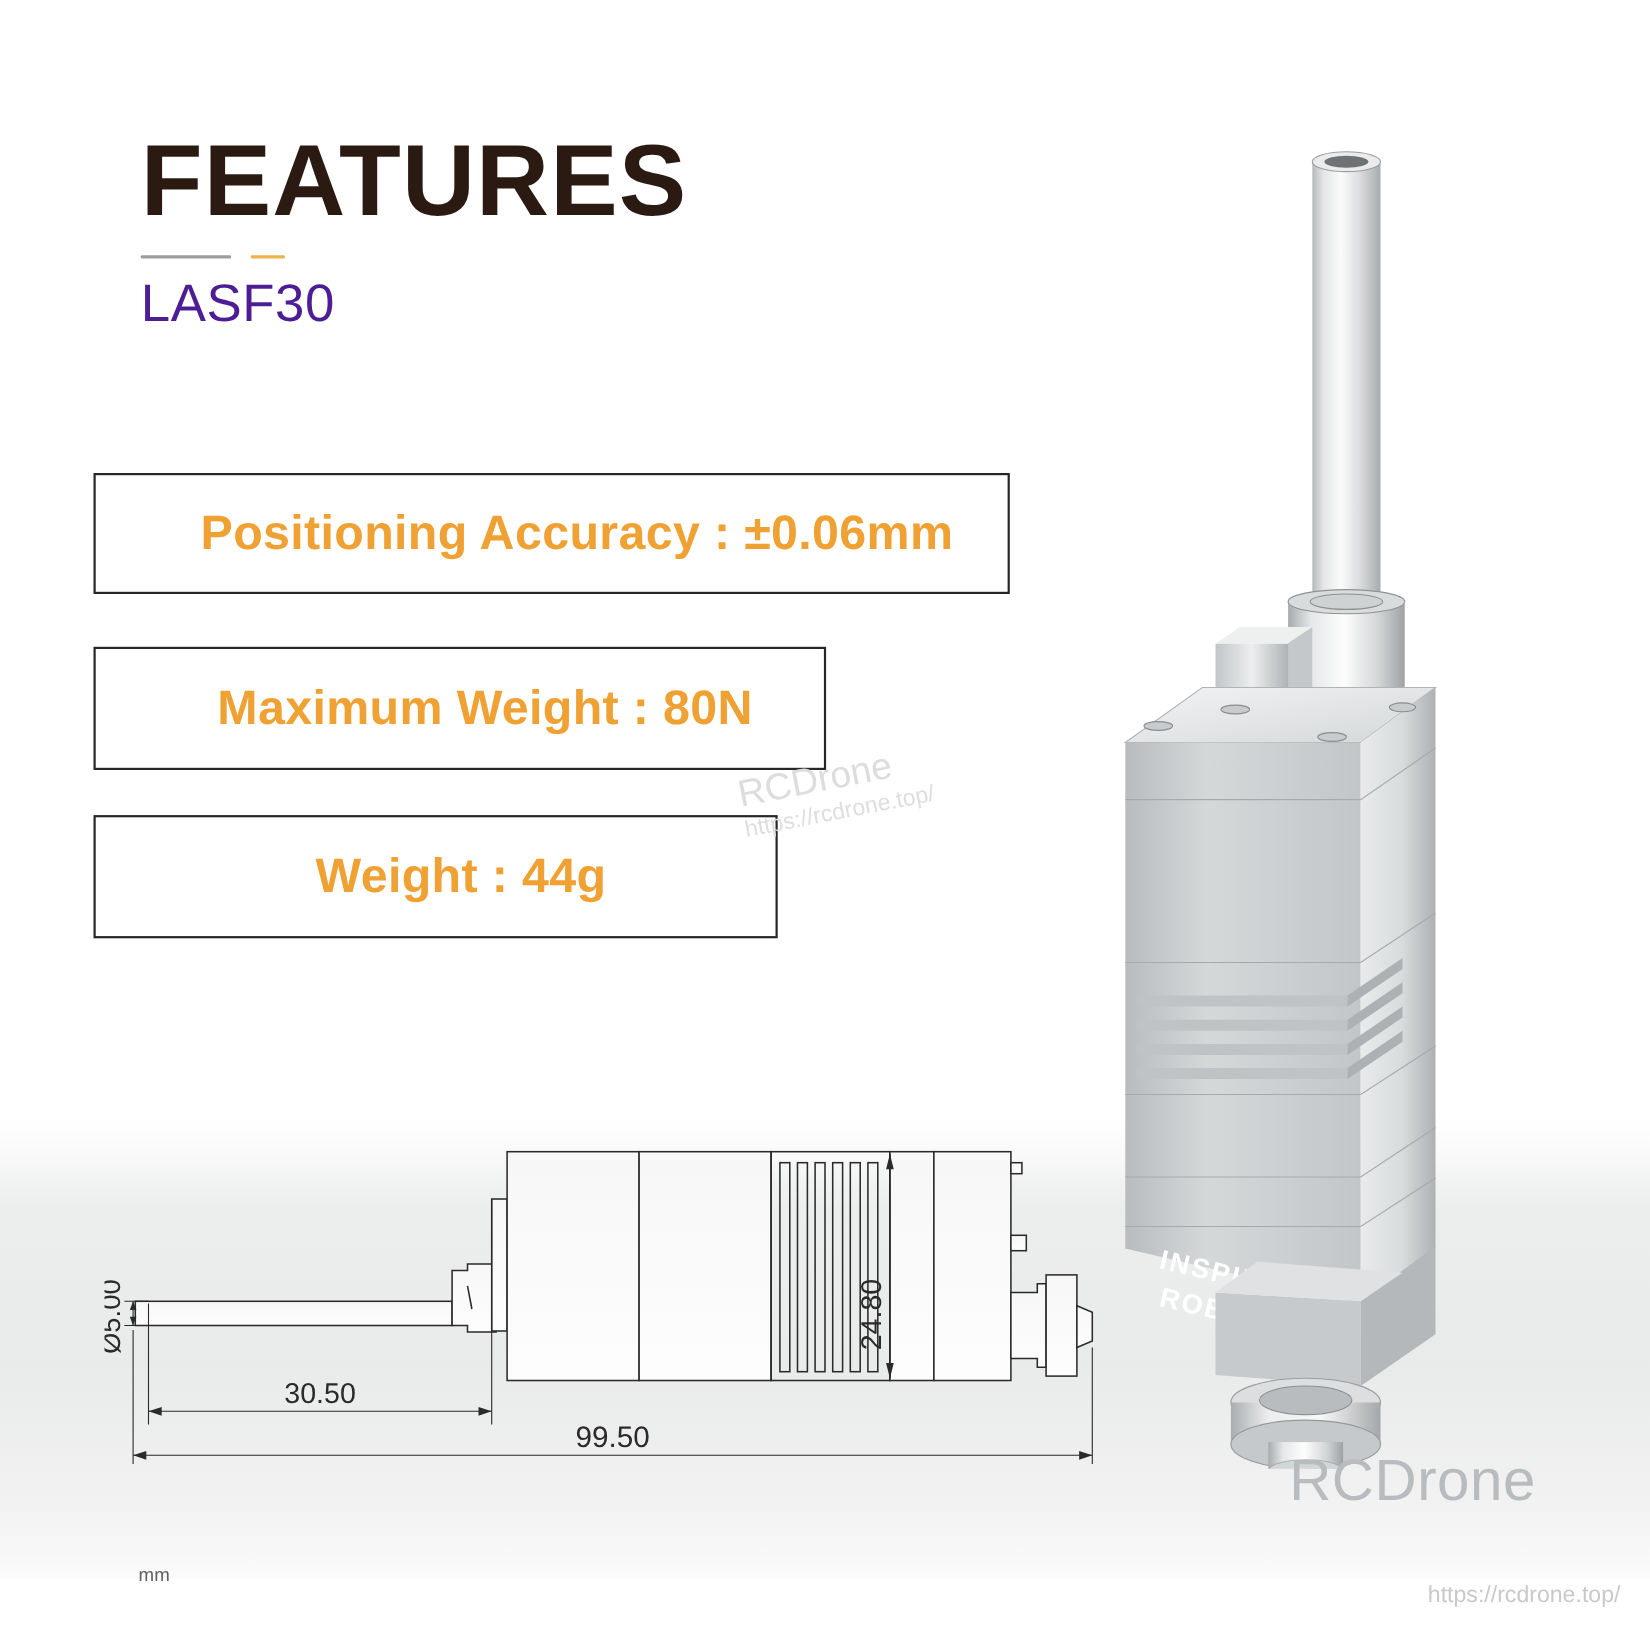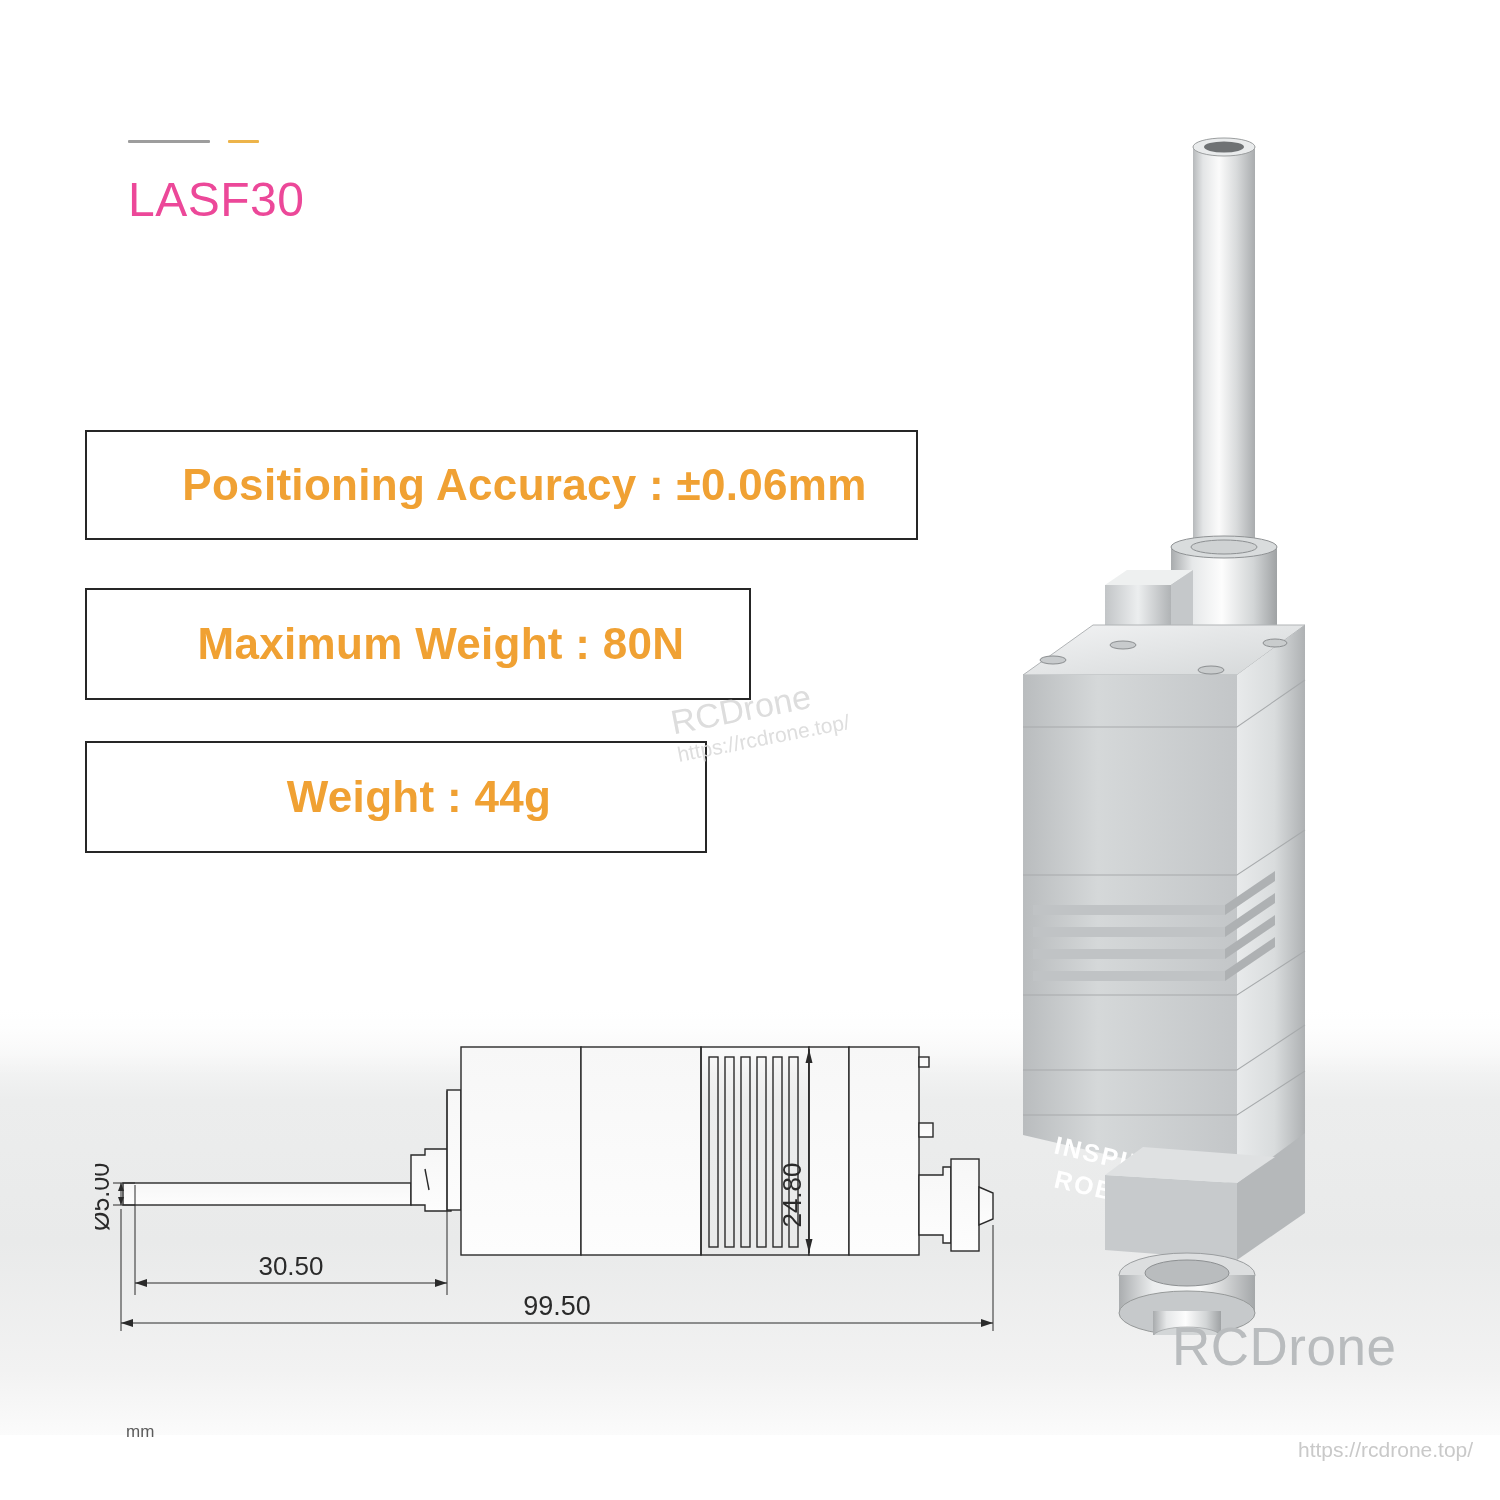--- a/index.html
+++ b/index.html
@@ -26,21 +26,21 @@
   #header { position:absolute; left:128px; top:118px; z-index:5; }
   #page-title{
     font-size:92px; font-weight:bold; letter-spacing:1px;
     color:#2b1a12; line-height:1.0;
     font-family:"Liberation Sans", sans-serif;
   }
   #title-divider{ margin-top:22px; display:flex; align-items:center; gap:18px; }
   #divider-gray{ width:82px; height:3px; background:#9d9d9d; border-radius:1px; }
   #divider-orange{ width:31px; height:3px; background:#edb44a; border-radius:1px; }
   #page-subtitle{
-    margin-top:29px; font-size:48px; color:#ec4899; font-weight:normal;
+    margin-top:14px; font-size:48px; color:#4c1d95; font-weight:normal;
     letter-spacing:0.5px;
   }
 
   
   .spec-box{
     position:absolute; border:2px solid #262626; background:transparent;
     display:flex; align-items:center; z-index:5;justify-content:center;
   }
   .spec-text{
     color:#f0a133; font-weight:bold; font-size:44px;
@@ -74,20 +74,21 @@
   
   #product-render{ position:absolute; left:975px; top:115px; width:420px; height:1220px; z-index:4; }
   #product-render svg{ display:block; }
 </style>
 </head>
 <body>
 
 <div id="bg-gradient-band"></div>
 
 <div id="header">
+  <div id="page-title">FEATURES</div>
   <div id="title-divider">
     <span id="divider-gray"></span>
     <span id="divider-orange"></span>
   </div>
   <div id="page-subtitle">LASF30</div>
 </div>
 
 <div class="spec-box" id="spec-box-0">
   <span class="spec-text">Positioning Accuracy :  ±0.06mm</span>
 </div>

